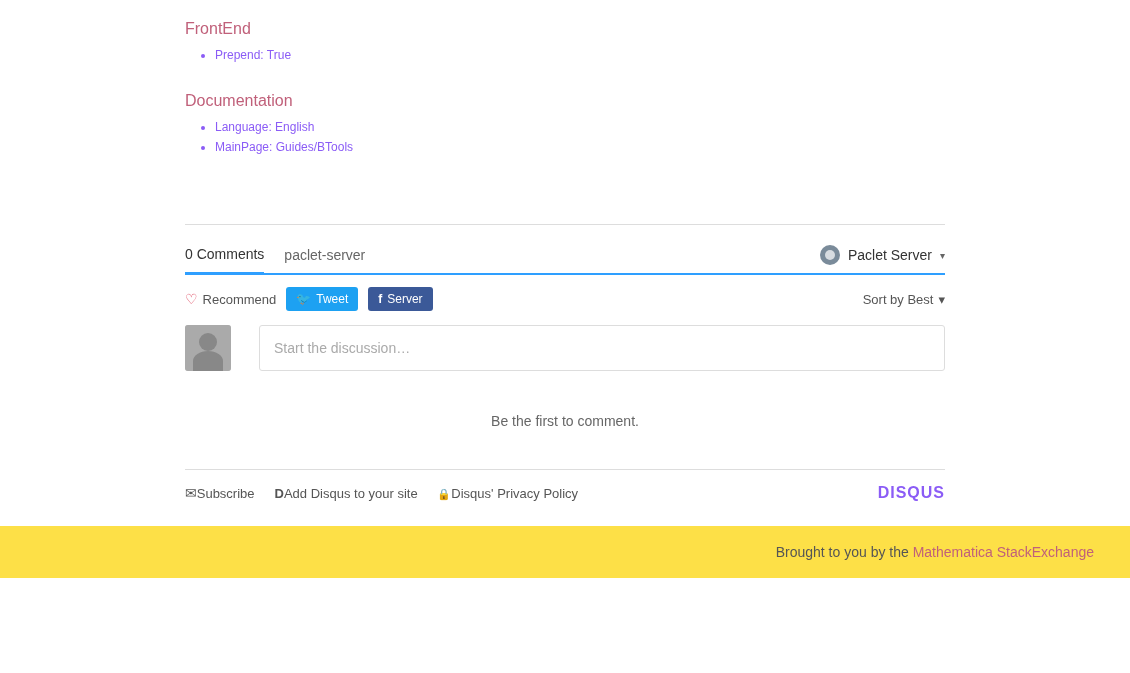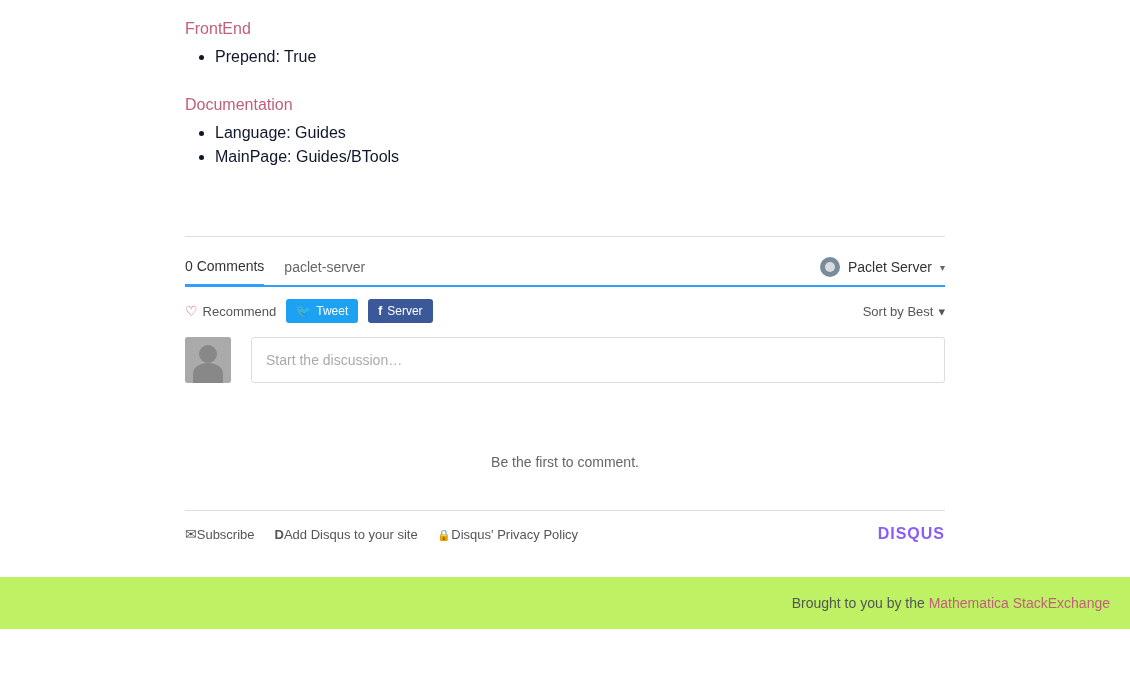--- a/index.html
+++ b/index.html
@@ -24,22 +24,22 @@
     }
 
     .bullet-list {
       list-style: disc;
       padding-left: 30px;
       margin-bottom: 20px;
     }
 
     .bullet-list li {
       margin-bottom: 6px;
-      color: #0f172a;
-      font-size: 16px;
+      color: #8b5cf6;
+      font-size: 12px;
     }
 
     .section-gap {
       margin-bottom: 30px;
     }
 
     .divider {
       border: none;
       border-top: 1px solid #ddd;
       margin: 20px 0;
@@ -165,22 +165,22 @@
       font-size: 13px;
       color: #555;
       cursor: pointer;
       background: none;
       border: none;
     }
 
     .comment-input-row {
       display: flex;
       align-items: flex-start;
-      gap: 20px;
-      margin-bottom: 41px;
+      gap: 28px;
+      margin-bottom: 12px;
     }
 
     .avatar {
       width: 46px;
       height: 46px;
       background: #ccc;
       border-radius: 3px;
       flex-shrink: 0;
       display: flex;
       align-items: center;
@@ -267,26 +267,26 @@
 
     .disqus-logo {
       font-size: 16px;
       font-weight: bold;
       color: #8b5cf6;
       letter-spacing: 1px;
     }
 
     
     .bottom-bar {
-      background: #bef264;
-      padding: 18px 20px;
+      background: #fde047;
+      padding: 18px 36px;
       text-align: right;
       font-size: 14px;
       color: #555;
-      margin-top: 20px;
+      margin-top: 10px;
     }
 
     .bottom-bar a {
       color: #c0607a;
       text-decoration: none;
     }
 
     .envelope-icon::before { content: "✉"; }
     .d-icon::before { content: "D"; font-weight: bold; font-size: 13px; }
     .lock-icon::before { content: "🔒"; font-size: 11px; }
@@ -298,21 +298,21 @@
   <div class="section-gap">
     <h2 class="section-title">FrontEnd</h2>
     <ul class="bullet-list">
       <li>Prepend: True</li>
     </ul>
   </div>
 
   <div class="section-gap">
     <h2 class="section-title">Documentation</h2>
     <ul class="bullet-list">
-      <li>Language: Guides</li>
+      <li>Language: English</li>
       <li>MainPage: Guides/BTools</li>
     </ul>
   </div>
 </div>
 
 <div class="disqus-section">
   <hr class="divider">
 
   <div class="disqus-header">
     <div class="disqus-header-left">

